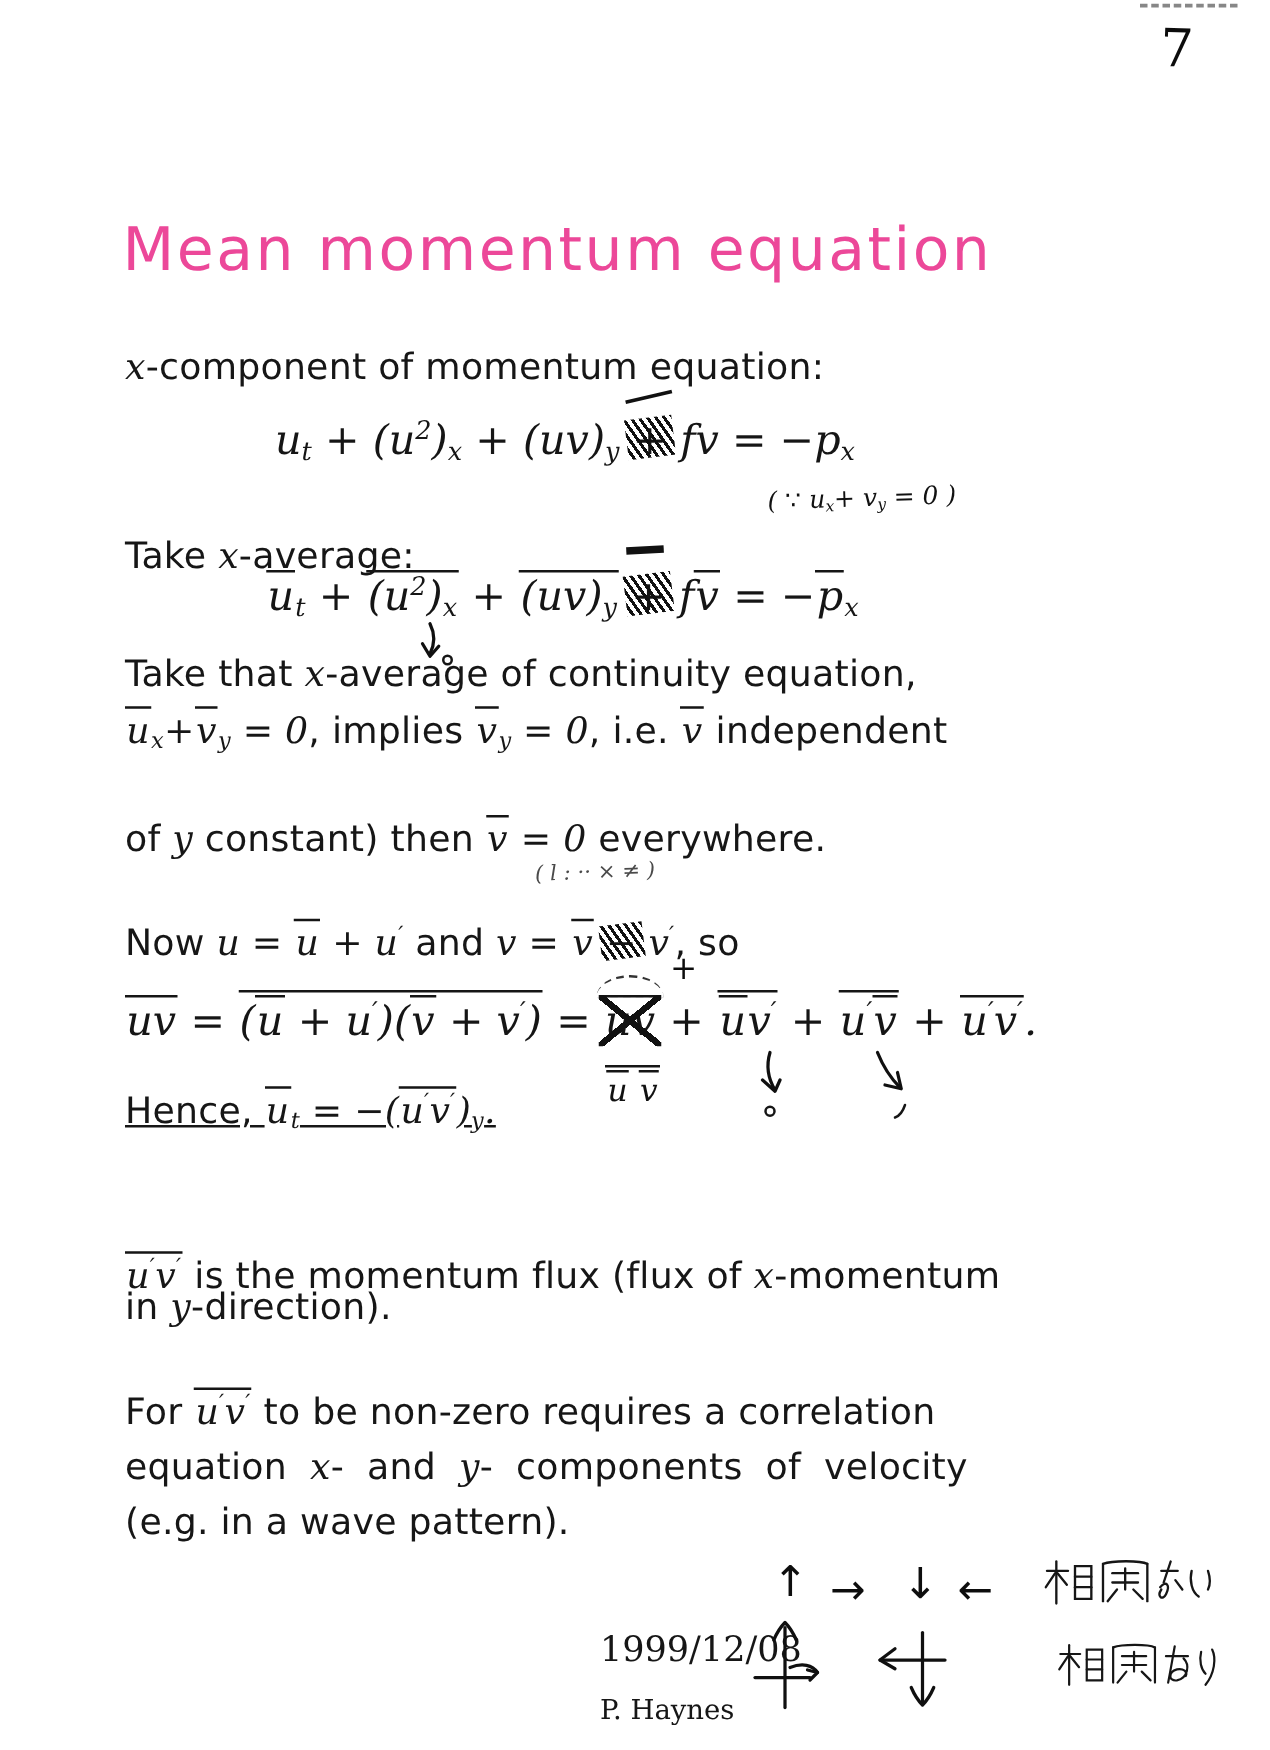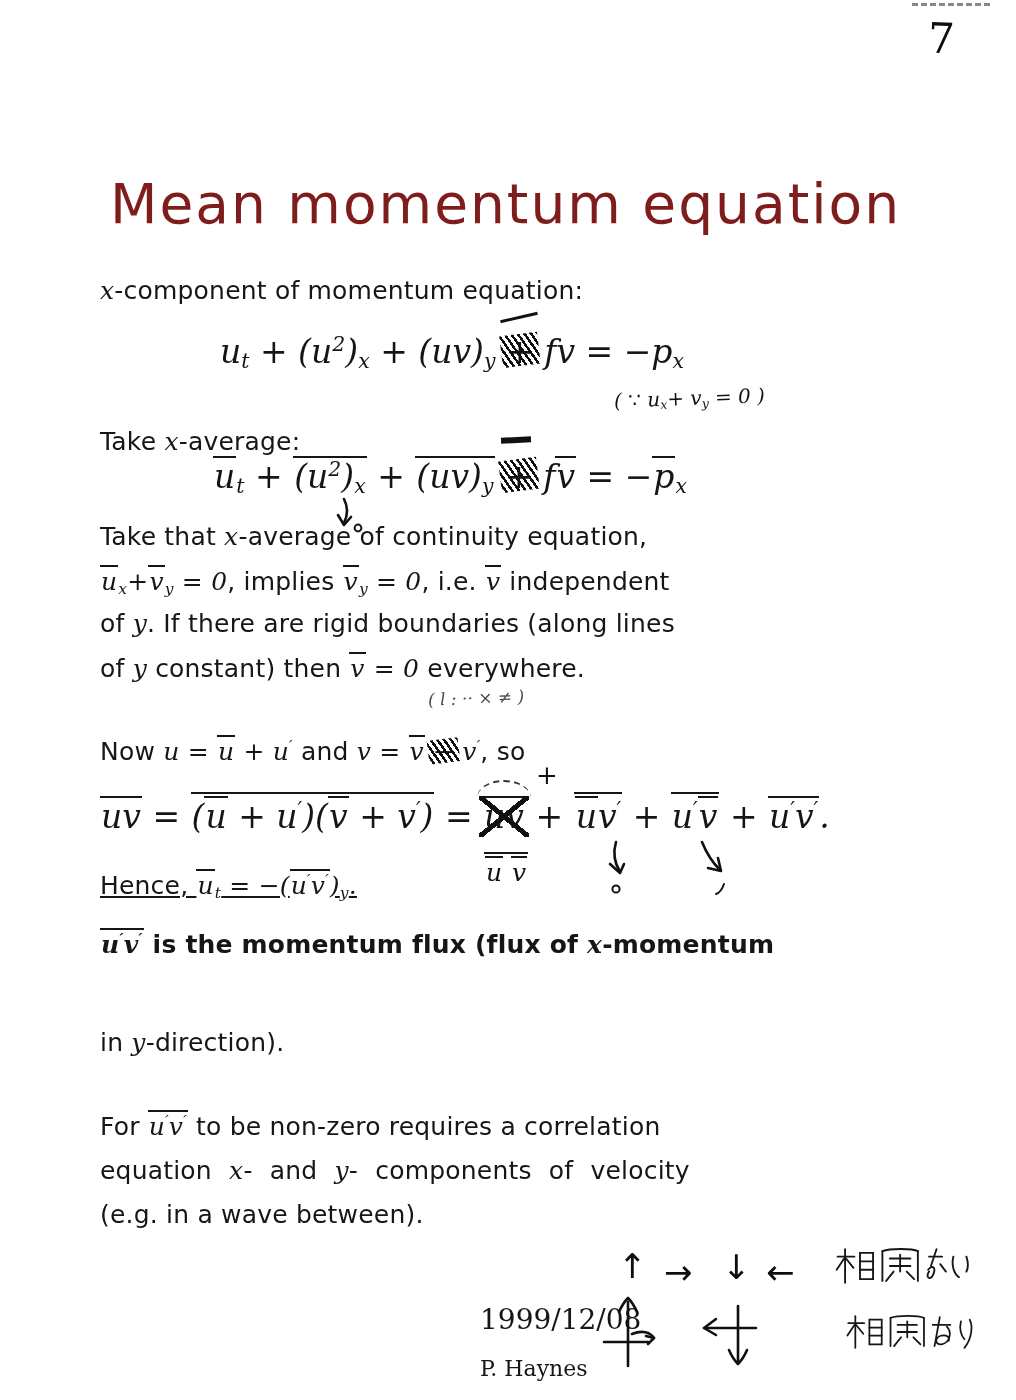--- a/index.html
+++ b/index.html
@@ -1,20 +1,20 @@
 <!DOCTYPE html>
 <html><head>
 <meta charset="utf-8">
 <style>
   html,body{margin:0;padding:0;background:#e8e8e8;}
   .page{position:relative;width:1016px;height:1400px;background:#ffffff;color:#161616;
         font-family:"DejaVu Sans",sans-serif;overflow:hidden;margin:0 auto;}
   .abs{position:absolute;white-space:nowrap;}
-  .title{font-size:55px;letter-spacing:2px;color:#7f1d1d;margin-left:12px;}
-  .body{font-size:25px;letter-spacing:.2px;}
+  .title{font-size:48px;letter-spacing:2px;color:#ec4899;}
+  .body{font-size:29px;letter-spacing:.2px;}
   .math{font-family:"DejaVu Serif",serif;font-style:italic;font-size:33px;color:#151515;}
   .body .m, .m{font-family:"DejaVu Serif",serif;font-style:italic;}
   sup{font-size:62%;line-height:0;vertical-align:super;}
   sub{font-size:62%;line-height:0;vertical-align:-0.25em;}
   .ov{display:inline-block;border-top:2px solid #151515;padding:2px 1px 0 1px;line-height:1.05;}
   
   .scrib{position:relative;display:inline-block;}
   .scrib::after{content:"";position:absolute;left:-5px;right:-5px;top:6%;bottom:12%;
     background:repeating-linear-gradient(62deg,transparent 0 3px,#111 3px 5.5px);
     transform:rotate(-7deg);}
@@ -63,21 +63,20 @@
   <div class="abs" style="left:336px;top:497px;">
     <svg width="30" height="38" viewBox="0 0 30 38">
       <path class="stroke" d="M8,2 C12,10 12,18 8,26"></path>
       <path class="stroke" d="M2,18 L8,28 L15,20"></path>
       <circle class="stroke-thin" cx="22" cy="31" r="3.4"></circle>
     </svg>
   </div>
 
   <div class="abs body" style="left:100px;top:522px;"><span>Take that </span><span class="m">x</span><span>-average of continuity equation,</span></div>
   <div class="abs body" style="left:100px;top:565px;"><span class="m ov">u</span><span class="m"><sub>x</sub></span><span class="m">+</span><span class="m ov">v</span><span class="m"><sub>y</sub></span><span class="m"> = 0</span><span>, implies </span><span class="m ov">v</span><span class="m"><sub>y</sub></span><span class="m"> = 0</span><span>, i.e. </span><span class="m ov">v</span><span> independent</span></div>
-  <div class="abs body" style="left:100px;top:609px;"><span>of </span><span class="m">y</span><span>.  If there are rigid boundaries (along lines</span></div>
   <div class="abs body" style="left:100px;top:652px;"><span>of </span><span class="m">y</span><span> constant) then </span><span class="m ov">v</span><span class="m"> = 0</span><span> everywhere.</span></div>
 
   <div class="abs hand faint" style="left:428px;top:688px;font-size:17px;transform:rotate(-2deg);">( l : ·· × ≠ )</div>
 
   <div class="abs body" style="left:100px;top:735px;"><span>Now </span><span class="m">u</span><span class="m"> = </span><span class="m ov">u</span><span class="m"> + </span><span class="m">u<sup>′</sup></span><span> and </span><span class="m">v</span><span class="m"> = </span><span class="m ov">v</span><span> </span><span class="m scrib">−</span><span> </span><span class="m">v<sup>′</sup></span><span>, so</span></div>
 
   <div class="abs" style="left:536px;top:760px;font-size:26px;color:#0d0d0d;font-family:'DejaVu Serif',serif;">+</div>
 
   <div class="abs math" style="left:100px;top:792px;"><span class="ov">uv</span><span> = </span><span class="ov"><span>(</span><span class="ov">u</span><span> + </span><span>u<sup>′</sup></span><span>)(</span><span class="ov">v</span><span> + </span><span>v<sup>′</sup></span><span>)</span></span><span> = </span><span class="xcross ov"><span>uv</span></span><span> + </span><span class="ov"><span class="ov">u</span><span>v<sup>′</sup></span></span><span> + </span><span class="ov"><span>u<sup>′</sup></span><span class="ov">v</span></span><span> + </span><span class="ov"><span>u<sup>′</sup></span><span>v<sup>′</sup></span></span><span>.</span></div>
 
@@ -94,26 +93,26 @@
   <div class="abs" style="left:696px;top:840px;">
     <svg width="34" height="58" viewBox="0 0 34 58">
       <path class="stroke" d="M6,2 C10,12 16,22 24,30"></path>
       <path class="stroke" d="M12,28 L25,31 L22,18"></path>
       <path class="stroke-thin" d="M28,44 C26,50 23,53 20,54"></path>
     </svg>
   </div>
 
   <div class="abs body" style="left:100px;top:869px;text-decoration:underline;"><span>Hence, </span><span class="m ov">u</span><span class="m"><sub>t</sub></span><span class="m"> = −(</span><span class="m ov"><span>u<sup>′</sup></span><span>v<sup>′</sup></span></span><span class="m">)</span><span class="m"><sub>y</sub></span><span class="m">.</span></div>
 
-  <div class="abs body" style="left:100px;top:928px;font-weight:bold;"><span class="m ov"><span>u<sup>′</sup></span><span>v<sup>′</sup></span></span><span> is the momentum flux (flux of </span><span class="m">x</span><span>-momentum</span></div>
+  <div class="abs body" style="left:100px;top:1001px;"><span class="m ov"><span>u<sup>′</sup></span><span>v<sup>′</sup></span></span><span> is the momentum flux (flux of </span><span class="m">x</span><span>-momentum</span></div>
   <div class="abs body" style="left:100px;top:1110px;"><span>For </span><span class="m ov"><span>u<sup>′</sup></span><span>v<sup>′</sup></span></span><span> to be non-zero requires a correlation</span></div>
 
   <div class="abs body" style="left:100px;top:1028px;"><span>in </span><span class="m">y</span><span>-direction).</span></div>
   <div class="abs body" style="left:100px;top:1156px;word-spacing:9px;"><span>equation </span><span class="m">x</span><span>- and </span><span class="m">y</span><span>- components of velocity</span></div>
-  <div class="abs body" style="left:100px;top:1200px;"><span>(e.g. in a wave between).</span></div>
+  <div class="abs body" style="left:100px;top:1200px;"><span>(e.g. in a wave pattern).</span></div>
 
   <div class="abs arrowglyph" style="left:618px;top:1246px;">↑</div>
   <div class="abs arrowglyph" style="left:664px;top:1252px;">→</div>
   <div class="abs arrowglyph" style="left:722px;top:1247px;">↓</div>
   <div class="abs arrowglyph" style="left:766px;top:1252px;">←</div>
 
   <div class="abs" style="left:832px;top:1244px;" role="img" aria-label="相関ない">
     <svg width="140" height="44" viewBox="0 0 150 44">
       <g class="stroke-thin">
         <path d="M6,12 H24"></path>

